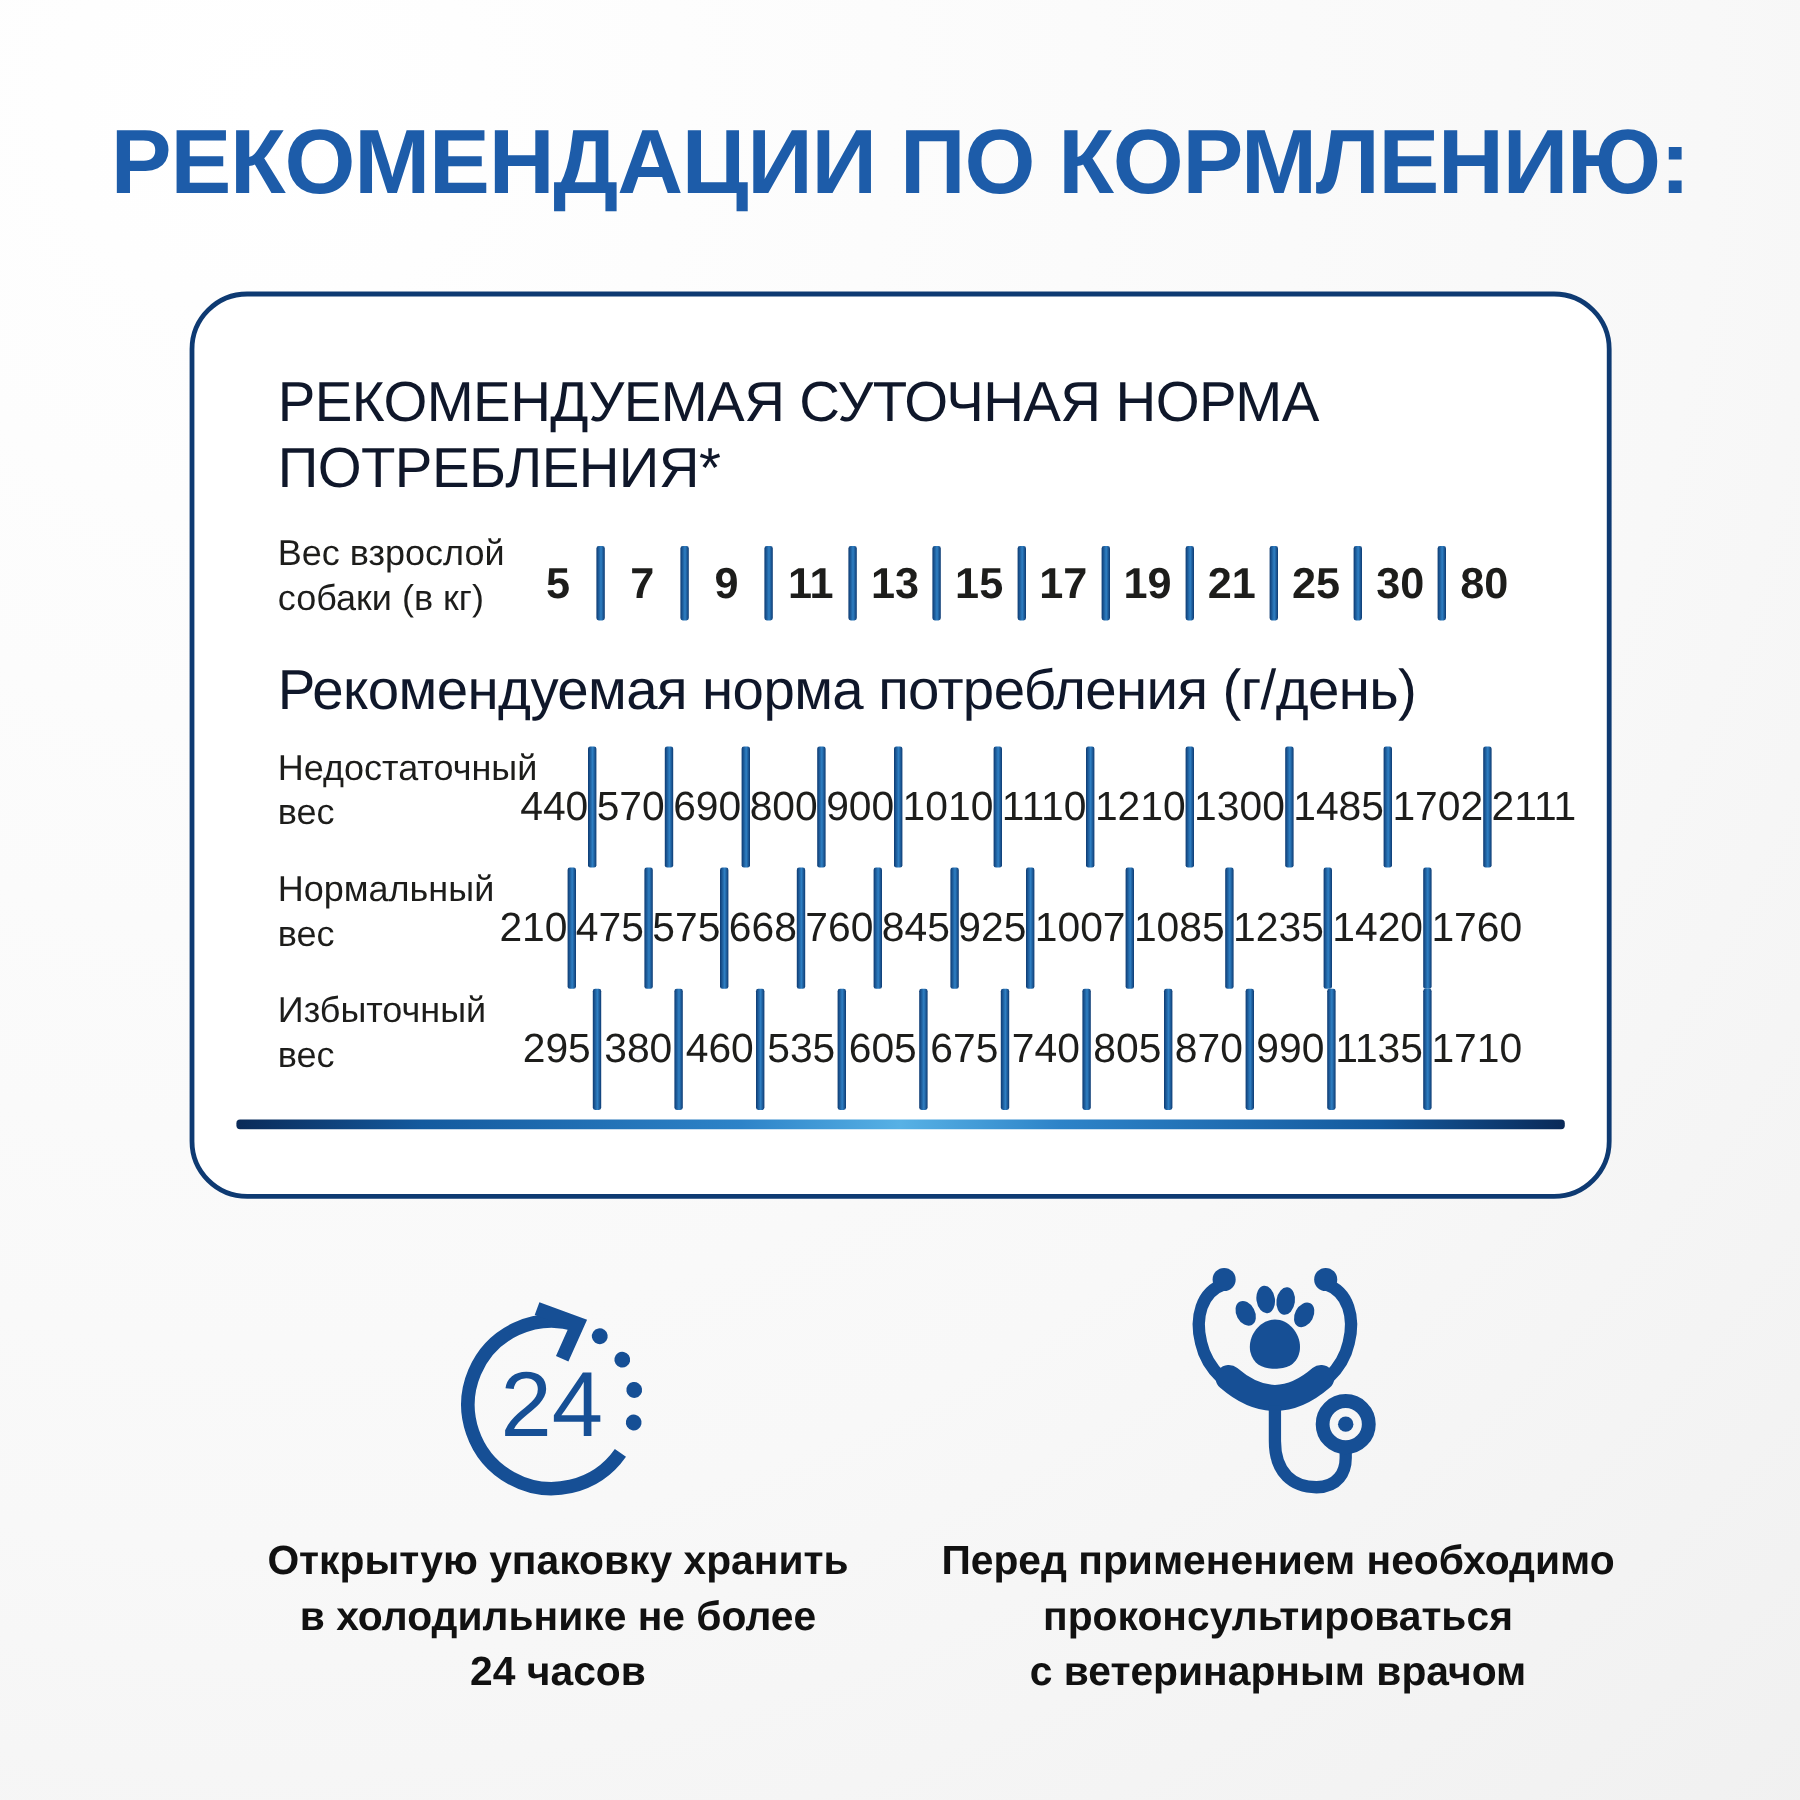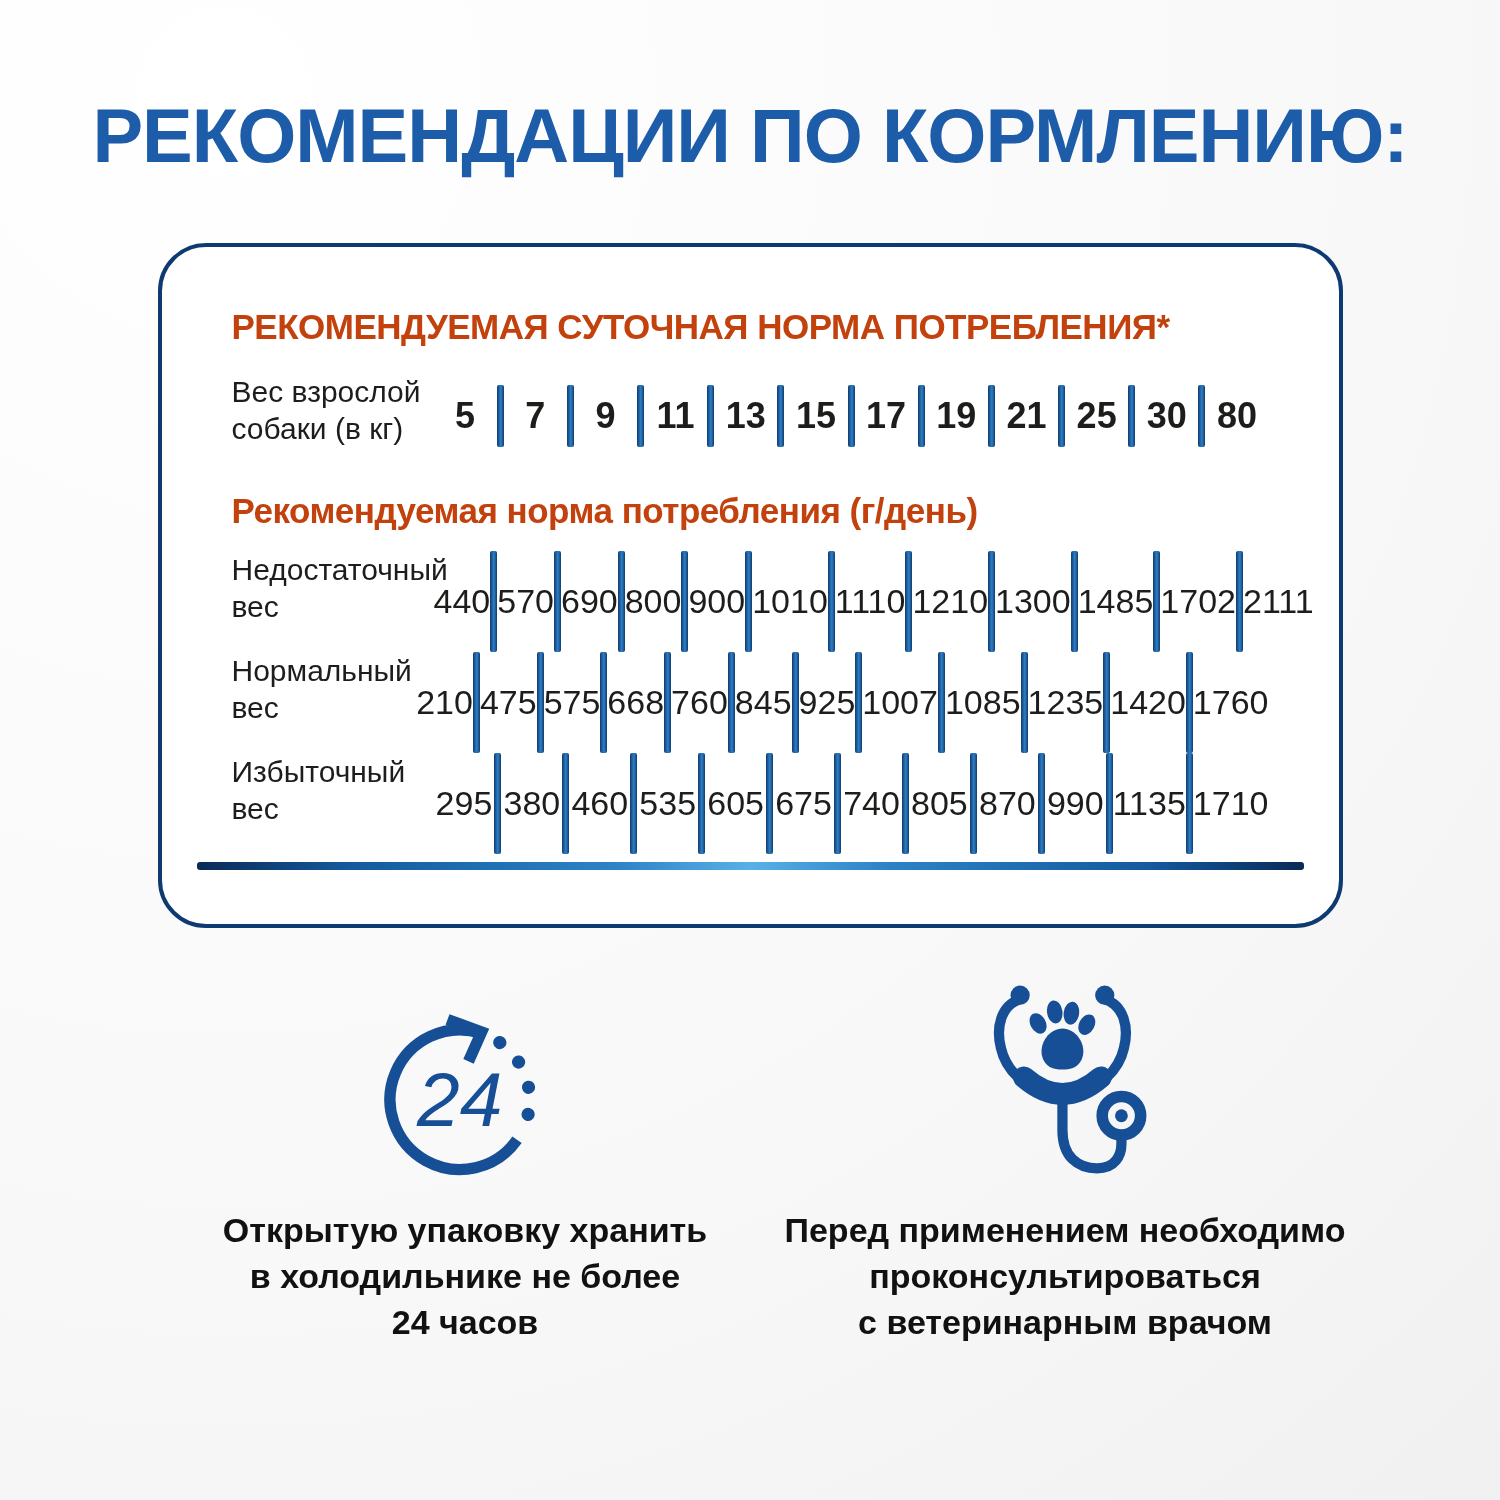--- a/index.html
+++ b/index.html
@@ -20,24 +20,24 @@
   .card{
     width:1185px;
     box-sizing:border-box;
     margin:64px auto 0;
     background:#ffffff;
     border:4px solid #0e3a72;
     border-radius:48px;
     padding:60px 70px 54px;
   }
   .card-subtitle{
-    font-size:35px;
-    font-weight:bold;
+    font-size:47px;
+    font-weight:normal;
     letter-spacing:-0.5px;
-    color:#c2410c;
+    color:#0f172a;
   }
   .t-row{display:flex;align-items:flex-start;}
   .weights-row{margin-top:26px;height:86px;}
   .data-row{height:101px;}
   .data-row.first{margin-top:20px;}
   .row-label{
     width:202px;
     font-size:30px;
     line-height:37px;
     white-space:pre-line;
@@ -47,40 +47,40 @@
     flex:1;text-align:center;
     font-size:34px;
   }
   .weights-row .vals .cell{font-size:36px;font-weight:bold;}
   .vals .sep{
     width:7px;border-radius:2px;align-self:center;
     background:linear-gradient(90deg,#0d3a72 0%,#2f80c4 55%,#0d3a72 100%);
   }
   .weights-row .vals .sep{height:62px;}
   .data-row .vals .sep{height:101px;}
-  .norm-subtitle{margin-top:32px;}
+  .norm-subtitle{margin-top:18px;}
   .divider{
     height:8px;
     margin:8px -35px 0;
     border-radius:3px;
     background:linear-gradient(90deg,#0a2a58 0%,#145a9e 14%,#2d83c8 38%,#57b1e5 50%,#2d83c8 62%,#145a9e 86%,#0a2a58 100%);
   }
   .footnote{
     margin:32px auto 0;
     max-width:1060px;
     text-align:center;
     font-size:28px;
     line-height:1.45;
     white-space:pre-line;
   }
   .info-row{display:flex;margin-top:48px;}
   .info-col{display:flex;flex-direction:column;align-items:center;}
   .info-col.left{width:560px;margin-left:185px;}
   .info-col.right{width:570px;margin-left:35px;}
-  .icon-box{height:218px;display:flex;align-items:flex-end;justify-content:center;margin-bottom:14px;font-style:italic;}
+  .icon-box{height:218px;display:flex;align-items:flex-end;justify-content:center;margin-bottom:14px;}
   .caption{
     margin:0;
     font-size:34px;
     font-weight:bold;
     text-align:center;
     line-height:1.35;
     white-space:pre-line;
     color:#111111;
   }
 </style>

